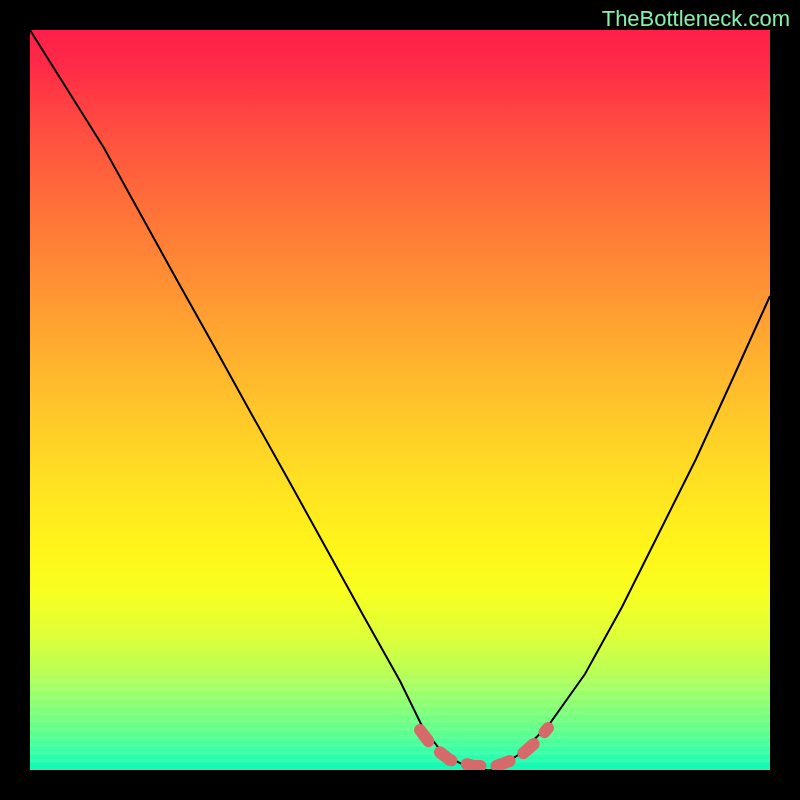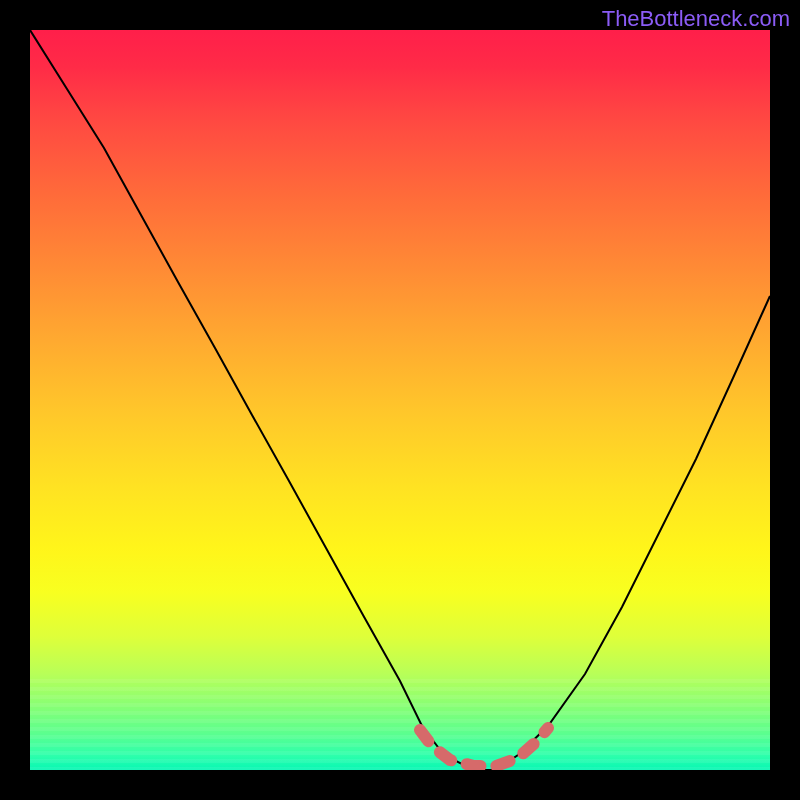--- a/index.html
+++ b/index.html
@@ -7,21 +7,21 @@
     width: 800px;
     height: 800px;
     background: #000;
     position: relative;
     font-family: Arial, sans-serif;
   }
   .watermark {
     position: absolute;
     top: 6px;
     right: 10px;
-    color: #8b5cf6;
+    color: #86efac;
     font-size: 22px;
     font-weight: 500;
     z-index: 10;
   }
   .plot-area {
     position: absolute;
     left: 30px;
     top: 30px;
     width: 740px;
     height: 740px;

